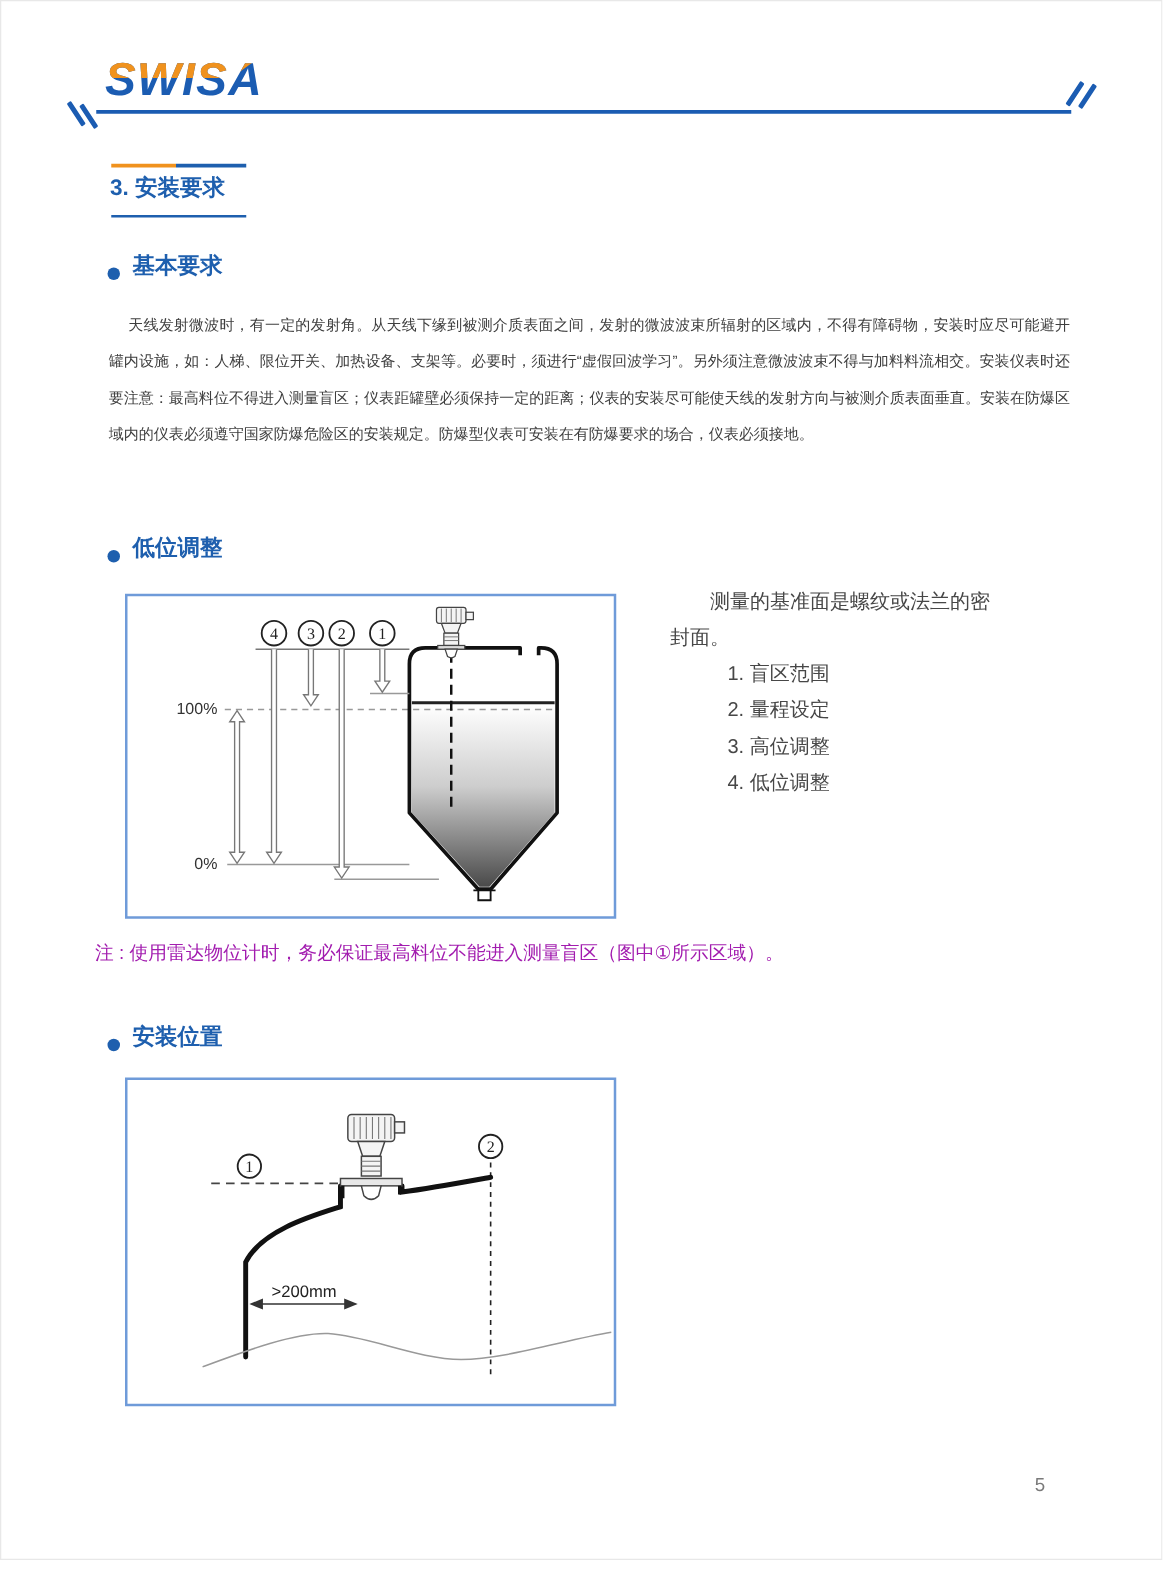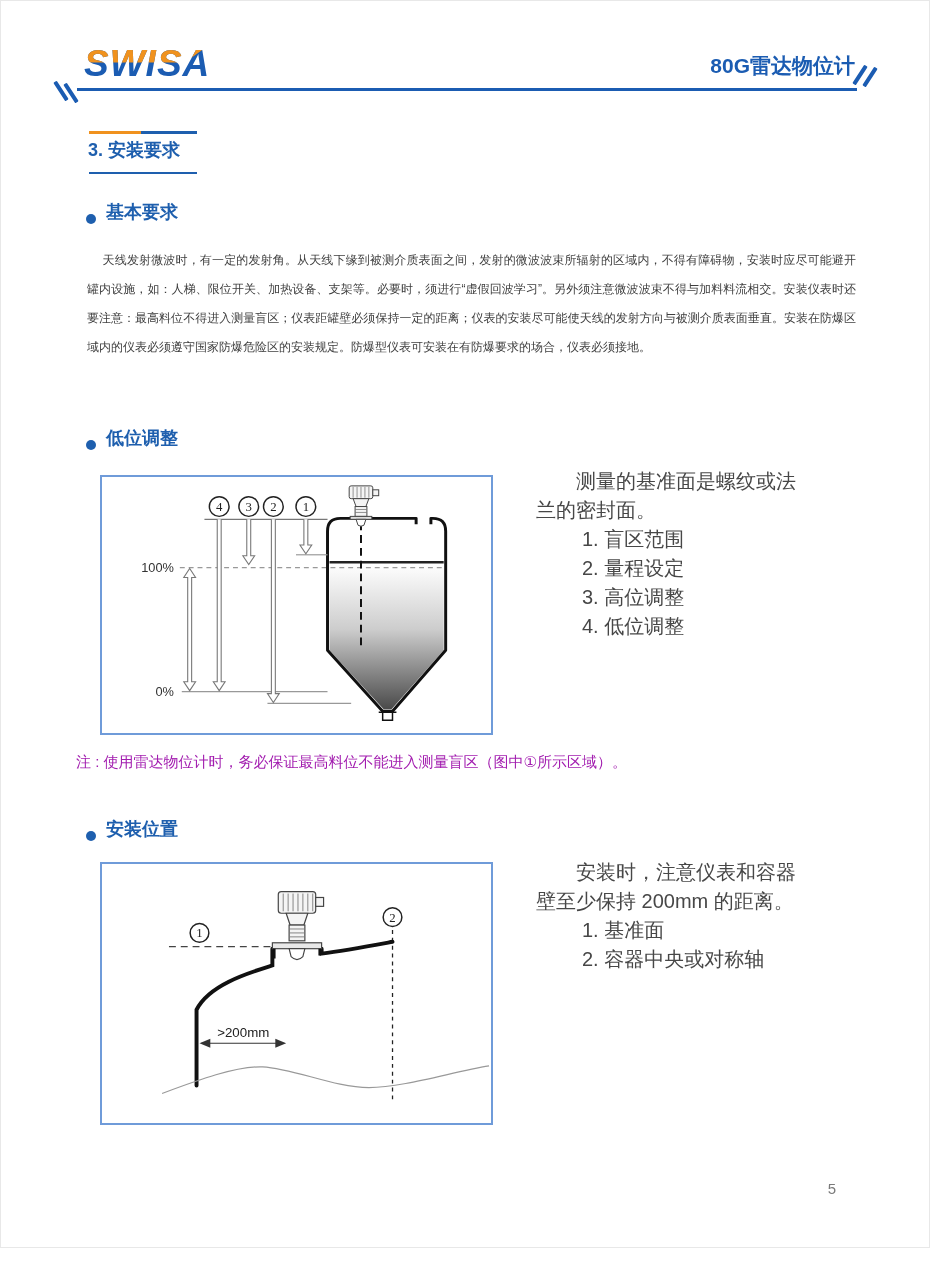--- a/index.html
+++ b/index.html
@@ -31,21 +31,21 @@
 
   .bullet-head{position:absolute;left:86px;font-size:18px;font-weight:bold;color:#1e5fae;
         display:flex;align-items:flex-end;}
   .bullet-head .dot{width:10px;height:10px;border-radius:50%;background:#1e5fae;
         margin-right:10px;flex:0 0 auto;}
   .bh-basic{top:200px;} .bh-illus{top:426px;} .bh-pos{top:817px;}
 
   
   .para{position:absolute;left:87px;top:246px;width:769px;font-size:12px;line-height:29px;
         color:#3e3e3e;text-align:justify;text-indent:1.3em;}
-  .side-text{position:absolute;left:536px;width:266px;font-size:20px;line-height:29px;color:#474747;}
+  .side-text{position:absolute;left:536px;width:266px;font-size:16px;line-height:29px;color:#474747;}
   .side1{top:467px;} .side2{top:858px;}
   .side-text p{margin:0;text-indent:2em;}
   .side-text .itemlist{padding-left:46px;}
   .side-text .item{white-space:nowrap;}
   .note{position:absolute;left:76px;top:753px;font-size:15px;color:#a21caf;}
 
   
   .diagram{position:absolute;left:100px;border:2px solid #6f9bd9;background:#fff;box-sizing:border-box;}
   .dia1{top:475px;width:393px;height:260px;}
   .dia2{top:862px;width:393px;height:263px;}
@@ -56,21 +56,20 @@
 </style>
 </head>
 <body>
 
 <div class="page">
 
   <div class="logo">
     <span class="logo-base">SWISA</span>
     <span class="logo-orange">SWISA</span>
   </div>
-  <div class="doc-title">80G雷达物位计</div>
   <div class="hline"></div>
   <div class="slash sl1"></div>
   <div class="slash sl2"></div>
   <div class="slash sr1"></div>
   <div class="slash sr2"></div>
 
   <div class="sec-line-top"></div>
   <div class="sec-title">3. 安装要求</div>
   <div class="sec-line-bot"></div>
 
@@ -202,23 +201,16 @@
         <path d="M186,50 L208,50 L204,62 L190,62 Z"></path>
         <rect x="189" y="62" width="16" height="16"></rect>
         <path d="M189,66 H205 M189,70 H205 M189,74 H205" stroke="#777" stroke-width="0.9" fill="none"></path>
         <rect x="172" y="80" width="50" height="6" fill="#e8e8e8"></rect>
         <path d="M174,86 L174,96 M220,86 L220,93" stroke="#111" stroke-width="2.5"></path>
         <path d="M189,86 L205,86 L203,94 Q197,100 191,94 Z" fill="#fff"></path>
       </g>
     </svg>
   </div>
 
-  <div class="side-text side2">
-    <p>安装时，注意仪表和容器壁至少保持 200mm 的距离。</p>
-    <div class="itemlist">
-      <div class="item">1. 基准面</div>
-      <div class="item">2. 容器中央或对称轴</div>
-    </div>
-  </div>
 
   <div class="page-num">5</div>
 
 </div>
 
 </body></html>

